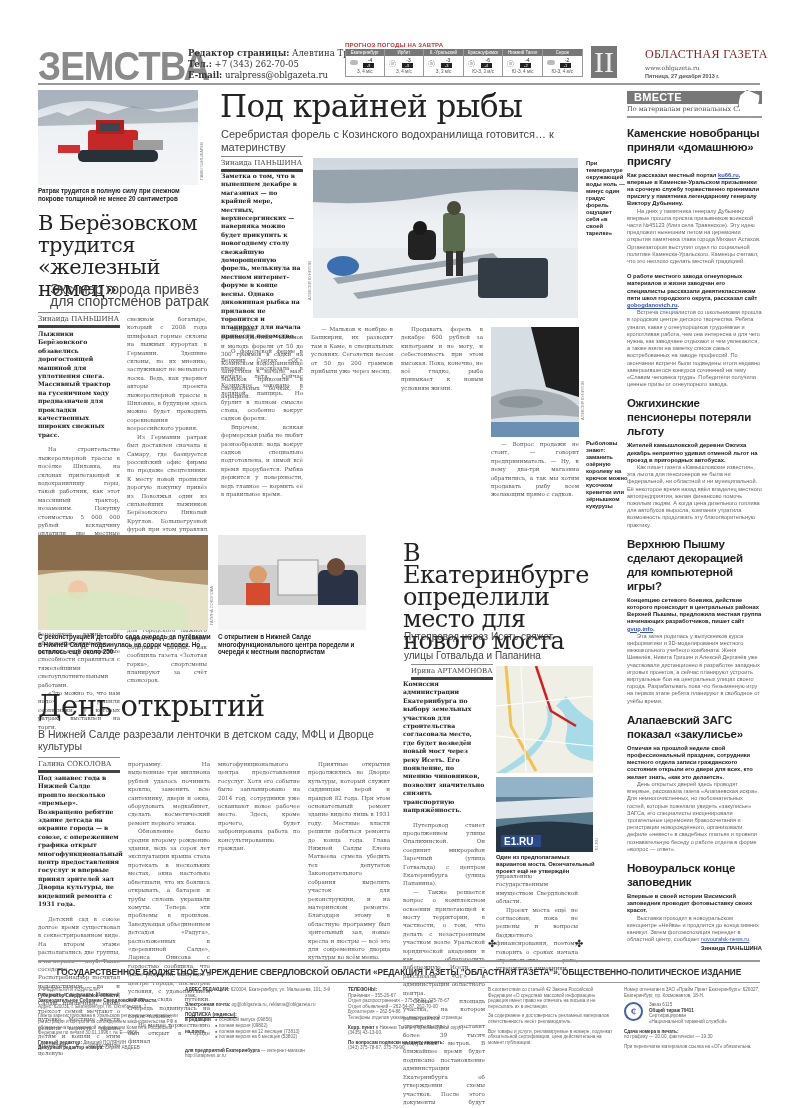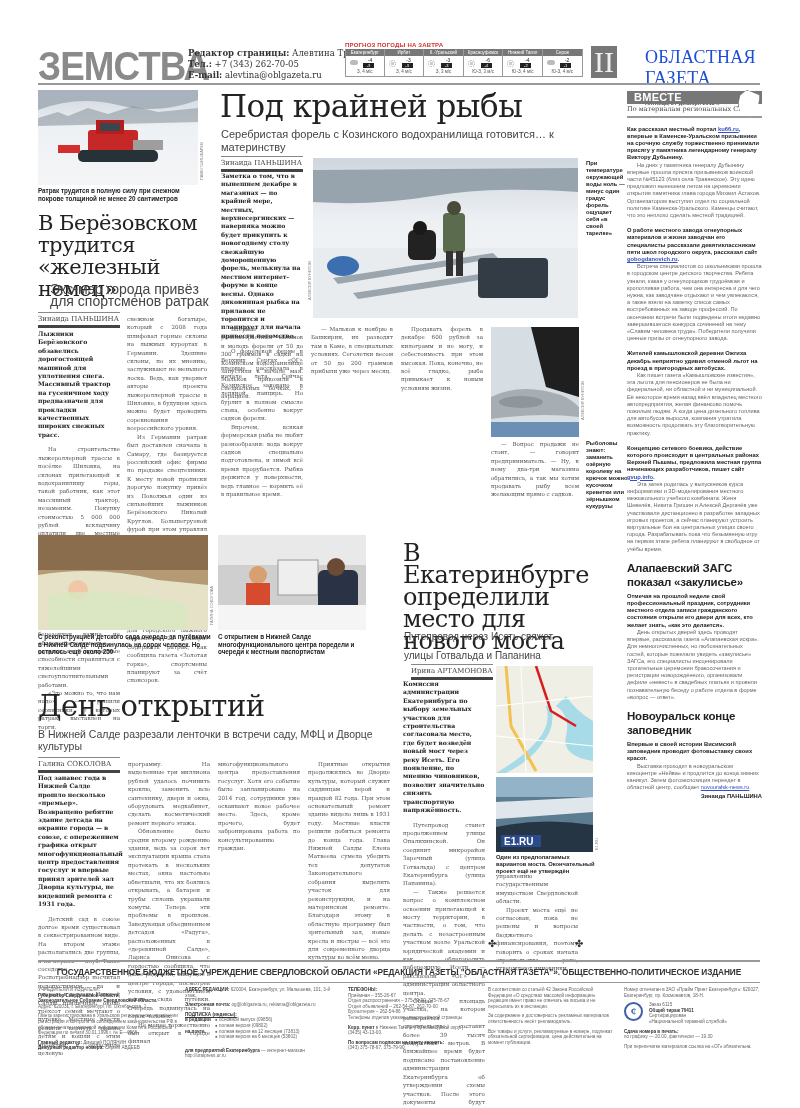--- a/index.html
+++ b/index.html
@@ -18,21 +18,21 @@
   .wcity { background: #777; color: #fff; font-family: "Liberation Sans", sans-serif; font-size: 4.5px; height: 7px; line-height: 7px; }
   .wbody { height: 20px; position: relative; }
   .wicon { position: absolute; left: 4px; top: 4px; width: 8px; height: 5px; }
   .wicon.cloud { background: #bbb; border-radius: 4px; }
   .wicon.sun { width: 7px; height: 7px; border-radius: 50%; background: radial-gradient(#ccc 40%, transparent 45%); border: 1px dotted #aaa; }
   .wday { position: absolute; left: 18px; top: 1px; font-size: 5px; font-family: "Liberation Sans", sans-serif; width: 12px; }
   .wnight { position: absolute; left: 17px; top: 7px; width: 11px; height: 5px; background: #222; color: #fff; font-size: 4px; line-height: 5px; font-family: "Liberation Sans", sans-serif; }
   .wwind { position: absolute; left: 0; right: 0; top: 13px; font-size: 4.5px; font-family: "Liberation Sans", sans-serif; color: #555; }
   .page-num { left: 591px; top: 46px; width: 26px; height: 32px; background: #777; color: #eee; font-family: "Liberation Serif", serif; font-size: 30px; text-align: center; line-height: 32px; }
   .masthead { left: 645px; top: 47px; }
-  .masthead .name { font-family: "Liberation Serif", serif; font-size: 18px; color: #1d4ed8; letter-spacing: .3px; }
+  .masthead .name { font-family: "Liberation Serif", serif; font-size: 12px; color: #7f1d1d; letter-spacing: .3px; }
   .masthead .url { font-family: "DejaVu Serif", serif; font-size: 6px; color: #555; margin-top: 2px; }
   .masthead .date { font-family: "Liberation Sans", sans-serif; font-size: 5.5px; color: #555; margin-top: 2px; font-weight: bold; }
   .header-rule { left: 38px; top: 83px; width: 722px; height: 2px; background: #999; }
 
   
   .photo { background: #d9dde2; overflow: hidden; }
   .snow-photo { background: linear-gradient(180deg, #cfd6de 0%, #eef1f4 40%, #f4f5f7 100%); }
   .credit { font-family: "Liberation Sans", sans-serif; font-size: 4px; color: #888; writing-mode: vertical-rl; transform: rotate(180deg); }
 
   .caption { font-family: "Liberation Sans", sans-serif; font-weight: bold; font-size: 6.3px; line-height: 7.5px; color: #222; }
@@ -65,21 +65,21 @@
   .end-mark { font-size: 10px; color: #333; }
 </style>
 </head>
 <body>
 
 <div class="abs section-title">ЗЕМСТВА</div>
 
 <div class="abs editor-info">
   <div><b>Редактор страницы:</b> <span>Алевтина Трынова</span></div>
   <div><b>Тел.:</b> <span>+7 (343) 262-70-05</span></div>
-  <div><b>E-mail:</b> <span>alevtina@oblgazeta.ru</span></div>
+  <div><b>E-mail:</b> <span>uralpress@oblgazeta.ru</span></div>
 </div>
 
 <div class="abs weather">
   <div class="weather-title">ПРОГНОЗ ПОГОДЫ НА ЗАВТРА</div>
   <div class="weather-table">
     <div class="wcell">
       <div class="wcity">Екатеринбург</div>
       <div class="wbody">
           <span class="wicon cloud"></span>
           <span class="wday">-4</span>
@@ -296,21 +296,21 @@
 <div class="abs credit" style="left:594px; top:830px; height:20px;">E1.RU</div>
 <div class="abs caption" style="left:496px; top:854px; width:100px; font-size:5.8px; line-height:7px;">Один из предполагаемых вариантов моста. Окончательный проект ещё не утверждён</div>
 <div class="abs body" style="left:496px; top:872px; width:82px;">
   <p style="text-indent:0">управлению государственным имуществом Свердловской области.</p>
   <p>Проект моста ещё не согласован, пока не решены и вопросы бюджетного финансирования, поэтому говорить о сроках начала строительства рано, утверждают чиновники.</p>
 </div>
 <div class="abs end-mark" style="left:488px; top:938px;">✤</div>
 <div class="abs end-mark" style="left:575px; top:938px;">✤</div>
 
 <div class="abs headline-xl" style="left:38px; top:690px; font-size:29px;">День открытий</div>
-<div class="abs subhead" style="left:38px; top:728px; width:345px; font-size:10.5px; line-height:12px;">В Нижней Салде разрезали ленточки в встречи саду, МФЦ и Дворце культуры</div>
+<div class="abs subhead" style="left:38px; top:728px; width:345px; font-size:10.5px; line-height:12px;">В Нижней Салде разрезали ленточки в детском саду, МФЦ и Дворце культуры</div>
 <div class="abs byline" style="left:38px; top:757px; width:82px;">Галина СОКОЛОВА</div>
 <div class="abs" style="left:38px; top:774px; width:82px;">
   <div class="lead">Под занавес года в Нижней Салде прошло несколько «премьер». Возвращено ребятне здание детсада на окраине города — в союзе, с опережением графика открыт многофункциональный центр предоставления госуслуг и впервые принял зрителей зал Дворца культуры, не видевший ремонта с 1931 года.</div>
   <div class="body" style="margin-top:6px;">
     <p>Детский сад в союзе долгое время существовал в секвестрированном виде. На втором этаже располагались две группы, а на первом — клуб. Такое соседство Роспотребнадзор посчитал недопустимым, да и очередь в детсады Нижней Салды приличная: около трёхсот семей мечтают о путёвке. Местные власти решили вернуть здание детям и вошли с этим проектом в областную целевую</p>
   </div>
 </div>
 <div class="abs body" style="left:128px; top:760px; width:82px;">
   <p style="text-indent:0">программу. На выделенные три миллиона рублей удалось починить кровлю, заменить всю сантехнику, двери и окна, оборудовать медкабинет, сделать косметический ремонт первого этажа.</p>
   <p>Обновление было сродни второму рождению здания, ведь за сорок лет эксплуатации крыша стала протекать в нескольких местах, окна настолько обветшали, что их боялись открывать, а батареи и трубы сплошь украшали хомуты. Теперь эти проблемы в прошлом. Заведующая объединением детсадов «Радуга», расположенных в «деревянной Салде», Лариса Онисова с гордостью сообщила, что даже родители, живущие в центре города, посмотрев условия, с удовольствием взяли сюда путёвки. Очередь подвинулась на сорок человек.</p>
@@ -324,35 +324,38 @@
 </div>
 
 <div class="abs vmeste">
   <div class="vmeste-bar">
     <span>ВМЕСТЕ</span>
     <span class="vmeste-map"></span>
   </div>
   <div class="vmeste-sub">По материалам региональных СМИ</div>
 
   <div class="rc-article" style="margin-top:8px;">
+    <div class="rc-title">Каменские новобранцы приняли «домашнюю» присягу</div>
     <div class="rc-lead"><span>Как рассказал местный портал </span><span class="link">ku66.ru</span><span>, впервые в Каменске-Уральском призывники на срочную службу торжественно принимали присягу у памятника легендарному генералу Виктору Дубынину.</span></div>
     <div class="rc-body">На днях у памятника генералу Дубынину впервые прошла присяга призывников воинской части №45123 (близ села Травянское). Эту идею предложил нынешним летом на церемонии открытия памятника глава города Михаил Астахов. Организатором выступил отдел по социальной политике Каменска-Уральского. Каменцы считают, что это неплохо сделать местной традицией.</div>
   </div>
 
   <div class="rc-article">
     <div class="rc-lead"><span>О работе местного завода огнеупорных материалов и жизни заводчан его специалисты рассказали девятиклассникам пяти школ городского округа, рассказал сайт </span><span class="link">gobogdanovich.ru</span><span>.</span></div>
     <div class="rc-body">Встреча специалистов со школьниками прошла в городском центре детского творчества. Ребята узнали, какая у огнеупорщиков трудоёмкая и кропотливая работа, чем она интересна и для чего нужна, как заводчане отдыхают и чем увлекаются, а также взяли на заметку список самых востребованных на заводе профессий. По окончании встречи были подведены итоги недавно завершившегося конкурса сочинений на тему «Славим человека труда». Победители получили ценные призы от огнеупорного завода.</div>
   </div>
 
   <div class="rc-article">
+    <div class="rc-title">Ожгихинские пенсионеры потеряли льготу</div>
     <div class="rc-lead"><span>Жителей камышловской деревни Ожгиха декабрь неприятно удивил отменой льгот на проезд в пригородных автобусах.</span></div>
     <div class="rc-body">Как пишет газета «Камышловские известия», эта льгота для пенсионеров не была ни федеральной, ни областной и ни муниципальной. Её некоторое время назад ввёл владелец местного автопредприятия, желая финансово помочь пожилым людям. А когда цена дизельного топлива для автобусов выросла, компания утратила возможность продолжать эту благотворительную практику.</div>
   </div>
 
   <div class="rc-article">
+    <div class="rc-title">Верхнюю Пышму сделают декорацией для компьютерной игры?</div>
     <div class="rc-lead"><span>Концепцию сетевого боевика, действие которого происходит в центральных районах Верхней Пышмы, предложила местная группа начинающих разработчиков, пишет сайт </span><span class="link">gvup.info</span><span>.</span></div>
     <div class="rc-body">Эта затея родилась у выпускников курса информатики и 3D-моделирования местного межшкольного учебного комбината. Женя Шевелёв, Никита Гришин и Алексей Дергачёв уже участвовали дистанционно в разработке западных игровых проектов, а сейчас планируют устроить виртуальные бои на центральных улицах своего города. Разрабатывать пока что безымянную игру на первом этапе ребята планируют в свободное от учёбы время.</div>
   </div>
 
   <div class="rc-article">
     <div class="rc-title">Алапаевский ЗАГС показал «закулисье»</div>
     <div class="rc-lead"><span>Отмечая на прошлой неделе свой профессиональный праздник, сотрудники местного отдела записи гражданского состояния открыли его двери для всех, кто желает знать, «как это делается».</span></div>
     <div class="rc-body">День открытых дверей здесь проводят впервые, рассказала газета «Алапаевская искра». Для немногочисленных, но любознательных гостей, которые пожелали увидеть «закулисье» ЗАГСа, его специалисты инсценировали трогательные церемонии бракосочетания и регистрации новорождённого, организовали дефиле «невест» в свадебных платьях и провели познавательную беседу о работе отдела в форме «вопрос — ответ».</div>
   </div>
 

